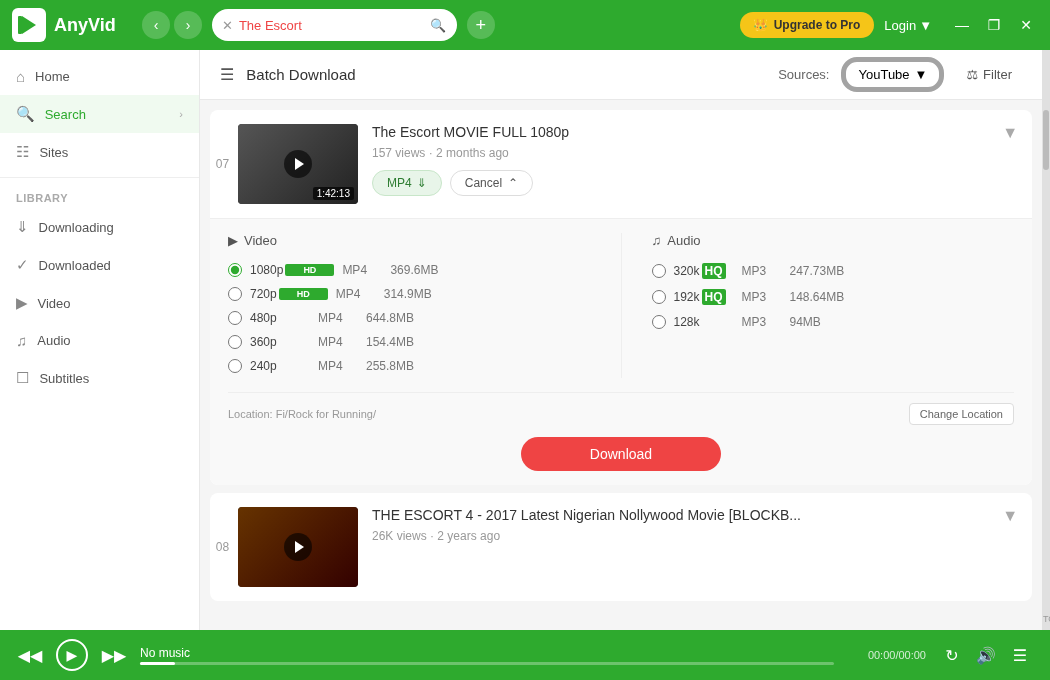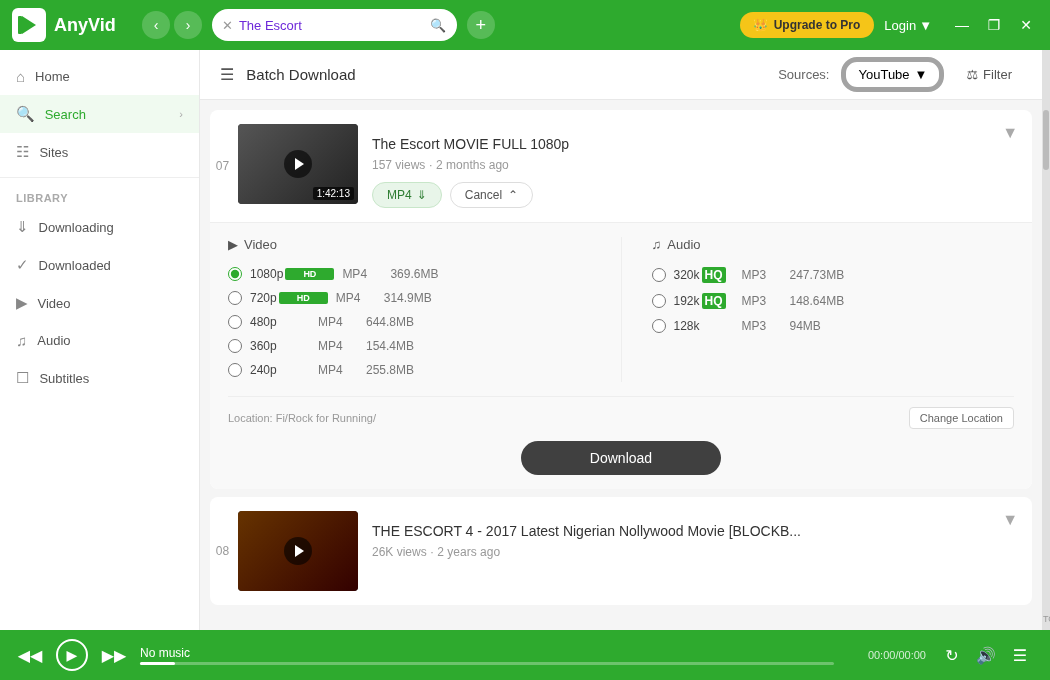--- a/index.html
+++ b/index.html
@@ -59,21 +59,21 @@
       align-items: center;
       padding: 0 10px;
       gap: 6px;
       max-width: 400px;
     }
     .search-bar input {
       border: none;
       outline: none;
       flex: 1;
       font-size: 13px;
-      color: #6d28d9;
+      color: #ef4444;
     }
     .search-bar-icon { color: #999; font-size: 13px; cursor: pointer; }
     .search-bar-close { color: #999; font-size: 13px; cursor: pointer; }
     .add-tab-btn {
       width: 28px;
       height: 28px;
       border-radius: 50%;
       border: none;
       background: rgba(255,255,255,0.2);
       color: white;
@@ -276,21 +276,21 @@
       justify-content: center;
       cursor: pointer;
     }
     .play-overlay::after {
       content: '';
       border-left: 9px solid white;
       border-top: 6px solid transparent;
       border-bottom: 6px solid transparent;
       margin-left: 2px;
     }
-    .result-info { flex: 1; margin-top: 12px; }
+    .result-info { flex: 1; }
     .result-title { font-size: 14px; font-weight: 500; color: #333; margin-bottom: 6px; }
     .result-meta { font-size: 12px; color: #999; margin-bottom: 10px; }
     .result-actions { display: flex; gap: 8px; }
     .btn-mp4 {
       background: #e8f5e9;
       border: 1px solid #c8e6c9;
       border-radius: 16px;
       padding: 5px 14px;
       font-size: 12px;
       color: #2e7d32;
@@ -386,21 +386,21 @@
     .change-location-btn {
       border: 1px solid #ddd;
       background: white;
       border-radius: 4px;
       padding: 4px 10px;
       font-size: 11px;
       color: #666;
       cursor: pointer;
     }
     .download-btn {
-      background: #404040;
+      background: #ef4444;
       color: white;
       border: none;
       border-radius: 20px;
       padding: 9px 60px;
       font-size: 14px;
       cursor: pointer;
       margin-top: 12px;
       display: block;
       width: 200px;
     }

